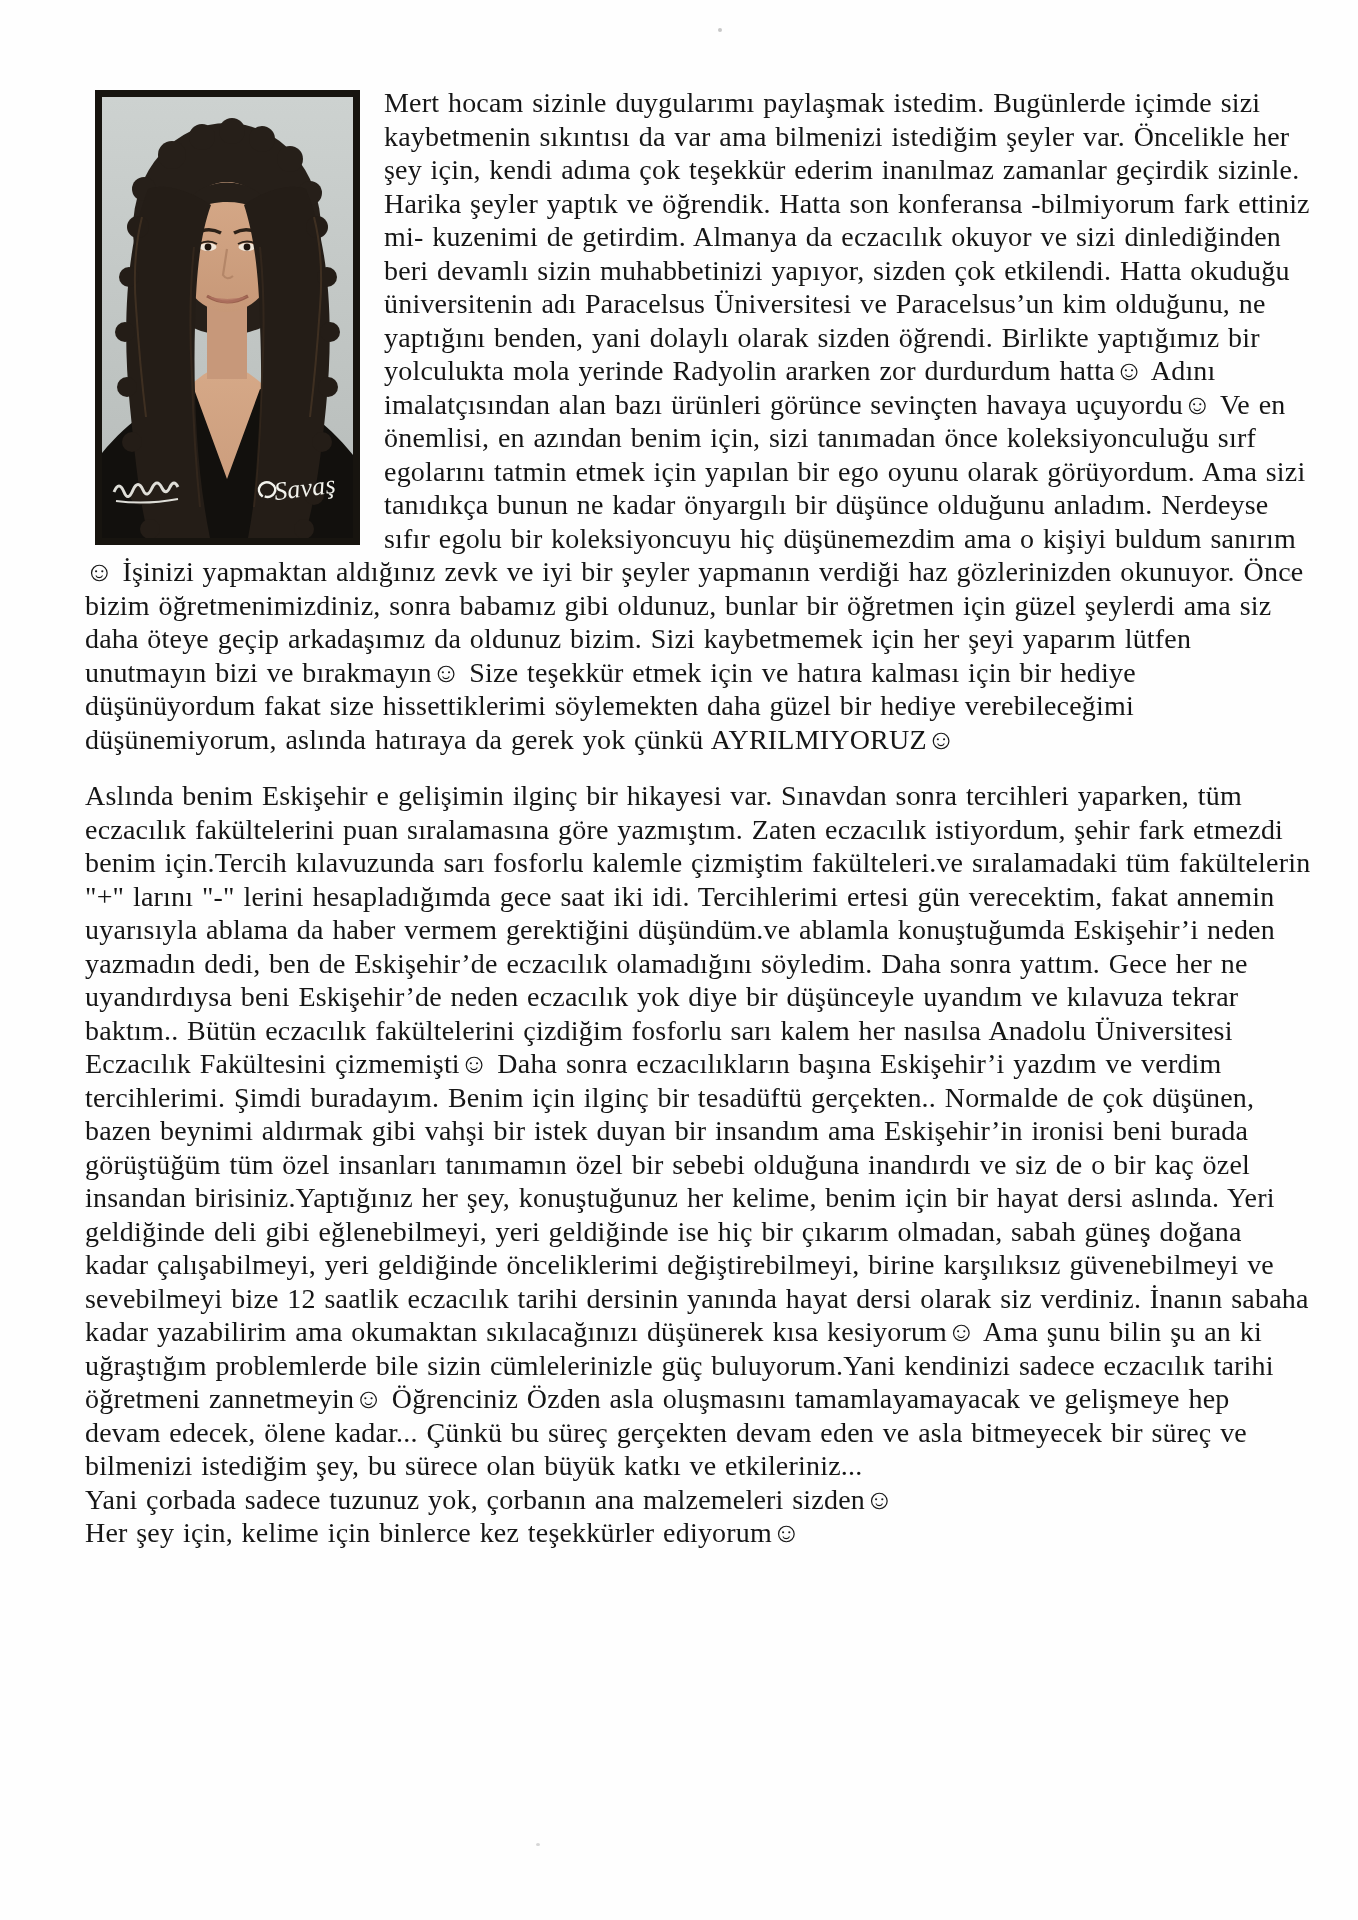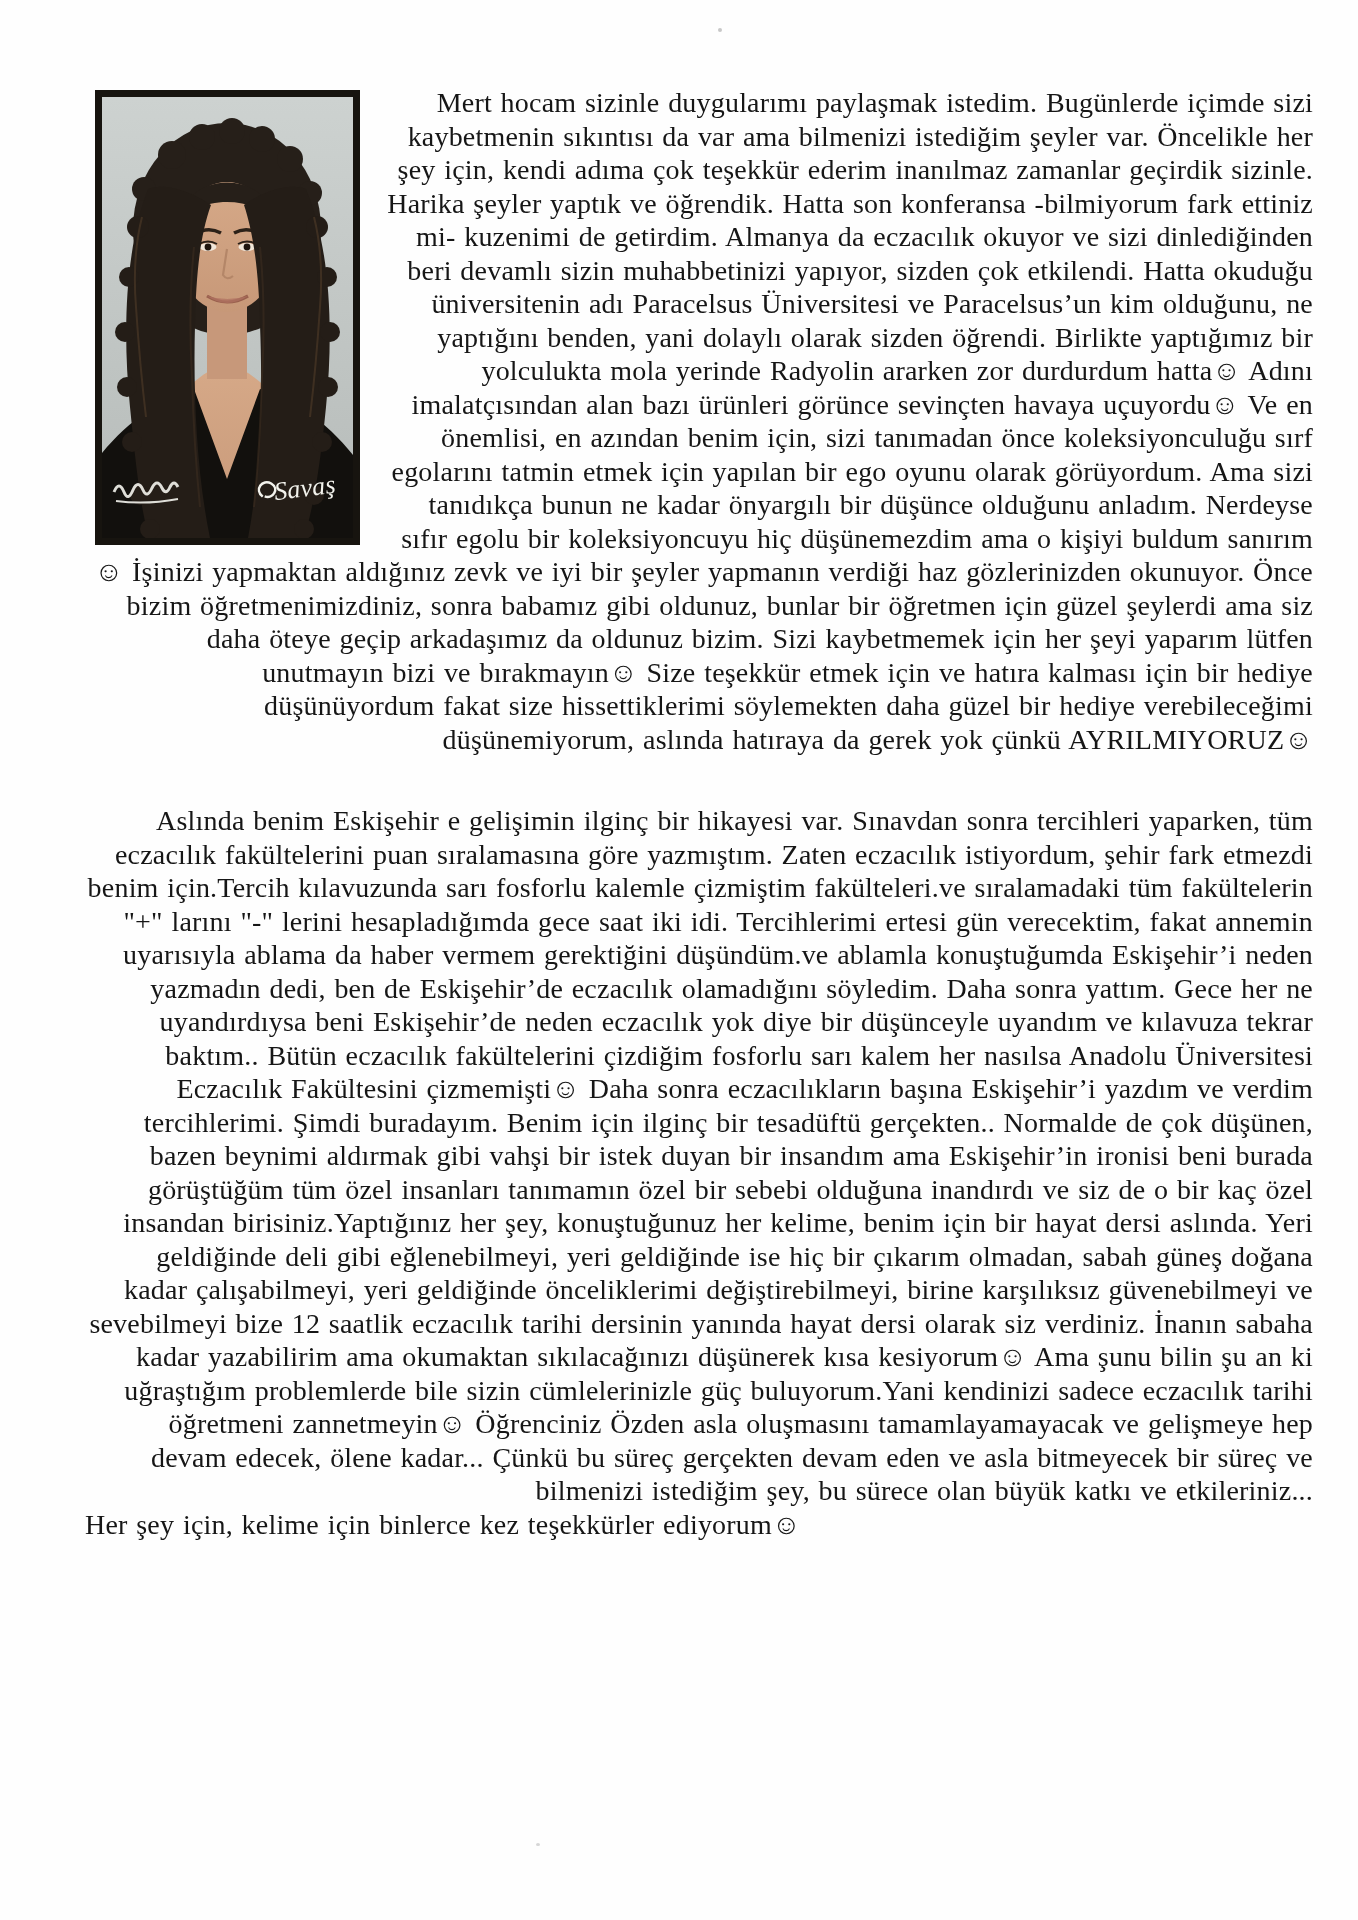--- a/index.html
+++ b/index.html
@@ -22,22 +22,22 @@
     padding: 86px 45px 40px 85px;
     background: #fefefe;
   }
   .letter-text {
     font-size: 28px;
     line-height: 33.5px;
     letter-spacing: 0.2px;
     word-spacing: 1.5px;
     text-align: left;
   }
-  .para { margin: 0; text-align: right; }
-  .para-2 { margin-top: 48px; }
+  .para { margin: 0; }
+  .para-2 { margin-top: 23px; }
   .closing-line { margin: 0; }
 
   .photo-frame {
     float: left;
     width: 251px;
     height: 441px;
     border: 7px solid #17140f;
     margin: 4px 24px 10px 10px;
     background: #c3c8c6;
     overflow: hidden;
@@ -143,20 +143,21 @@
           <path d="M160,396 c-8,-8 2,-18 10,-12 c8,6 0,16 -8,12" stroke="#f2f2ec" stroke-width="2.5" fill="none"></path>
           <text x="172" y="401" font-family="Liberation Serif, serif" font-style="italic" font-size="26" fill="#f2f2ec">Savaş</text>
         </g>
       </svg>
     </div>
 
     <p class="para">Mert hocam sizinle duygularımı paylaşmak istedim. Bugünlerde içimde sizi kaybetmenin sıkıntısı da var ama bilmenizi istediğim şeyler var. Öncelikle her şey için, kendi adıma çok teşekkür ederim inanılmaz zamanlar geçirdik sizinle. Harika şeyler yaptık ve öğrendik. Hatta son konferansa -bilmiyorum fark ettiniz mi- kuzenimi de getirdim. Almanya da eczacılık okuyor ve sizi dinlediğinden beri devamlı sizin muhabbetinizi yapıyor, sizden çok etkilendi. Hatta okuduğu üniversitenin adı Paracelsus Üniversitesi ve Paracelsus’un kim olduğunu, ne yaptığını benden, yani dolaylı olarak sizden öğrendi. Birlikte yaptığımız bir yolculukta mola yerinde Radyolin ararken zor durdurdum hatta☺ Adını imalatçısından alan bazı ürünleri görünce sevinçten havaya uçuyordu☺ Ve en önemlisi, en azından benim için, sizi tanımadan önce koleksiyonculuğu sırf egolarını tatmin etmek için yapılan bir ego oyunu olarak görüyordum. Ama sizi tanıdıkça bunun ne kadar önyargılı bir düşünce olduğunu anladım. Nerdeyse sıfır egolu bir koleksiyoncuyu hiç düşünemezdim ama o kişiyi buldum sanırım☺ İşinizi yapmaktan aldığınız zevk ve iyi bir şeyler yapmanın verdiği haz gözlerinizden okunuyor. Önce bizim öğretmenimizdiniz, sonra babamız gibi oldunuz, bunlar bir öğretmen için güzel şeylerdi ama siz daha öteye geçip arkadaşımız da oldunuz bizim. Sizi kaybetmemek için her şeyi yaparım lütfen unutmayın bizi ve bırakmayın☺ Size teşekkür etmek için ve hatıra kalması için bir hediye düşünüyordum fakat size hissettiklerimi söylemekten daha güzel bir hediye verebileceğimi düşünemiyorum, aslında hatıraya da gerek yok çünkü AYRILMIYORUZ☺</p>
 
     <p class="para para-2">Aslında benim Eskişehir e gelişimin ilginç bir hikayesi var. Sınavdan sonra tercihleri yaparken, tüm eczacılık fakültelerini puan sıralamasına göre yazmıştım. Zaten eczacılık istiyordum, şehir fark etmezdi benim için.Tercih kılavuzunda sarı fosforlu kalemle çizmiştim fakülteleri.ve sıralamadaki tüm fakültelerin "+" larını "-" lerini hesapladığımda gece saat iki idi. Tercihlerimi ertesi gün verecektim, fakat annemin uyarısıyla ablama da haber vermem gerektiğini düşündüm.ve ablamla konuştuğumda Eskişehir’i neden yazmadın dedi, ben de Eskişehir’de eczacılık olamadığını söyledim. Daha sonra yattım. Gece her ne uyandırdıysa beni Eskişehir’de neden eczacılık yok diye bir düşünceyle uyandım ve kılavuza tekrar baktım.. Bütün eczacılık fakültelerini çizdiğim fosforlu sarı kalem her nasılsa Anadolu Üniversitesi  Eczacılık Fakültesini çizmemişti☺ Daha sonra eczacılıkların başına Eskişehir’i yazdım ve verdim tercihlerimi. Şimdi buradayım. Benim için ilginç bir tesadüftü gerçekten.. Normalde de çok düşünen, bazen beynimi aldırmak gibi vahşi bir istek duyan bir insandım ama Eskişehir’in ironisi beni burada görüştüğüm tüm özel insanları tanımamın özel bir sebebi olduğuna inandırdı ve siz de o bir kaç özel insandan birisiniz.Yaptığınız her şey, konuştuğunuz her kelime, benim için bir hayat dersi aslında. Yeri geldiğinde deli gibi eğlenebilmeyi, yeri geldiğinde ise hiç bir çıkarım olmadan, sabah güneş doğana kadar çalışabilmeyi, yeri geldiğinde önceliklerimi değiştirebilmeyi, birine karşılıksız güvenebilmeyi ve sevebilmeyi bize 12 saatlik eczacılık tarihi dersinin yanında hayat dersi olarak siz verdiniz. İnanın sabaha kadar yazabilirim ama okumaktan sıkılacağınızı düşünerek kısa kesiyorum☺ Ama şunu bilin şu an ki uğraştığım problemlerde bile sizin cümlelerinizle güç buluyorum.Yani kendinizi sadece eczacılık tarihi öğretmeni zannetmeyin☺ Öğrenciniz Özden asla oluşmasını tamamlayamayacak ve gelişmeye hep devam edecek, ölene kadar... Çünkü bu süreç gerçekten devam eden ve asla bitmeyecek bir süreç ve bilmenizi istediğim şey, bu sürece olan büyük katkı ve etkileriniz...</p>
 
+    <p class="closing-line">Yani çorbada sadece tuzunuz yok, çorbanın ana malzemeleri sizden☺</p>
     <p class="closing-line">Her şey için, kelime için binlerce kez  teşekkürler ediyorum☺</p>
 
   </div>
 </div>
 
 <div class="speck speck-1"></div>
 <div class="speck speck-2"></div>
 
 <div class="speck speck-4"></div>
 <div class="speck speck-5"></div>

